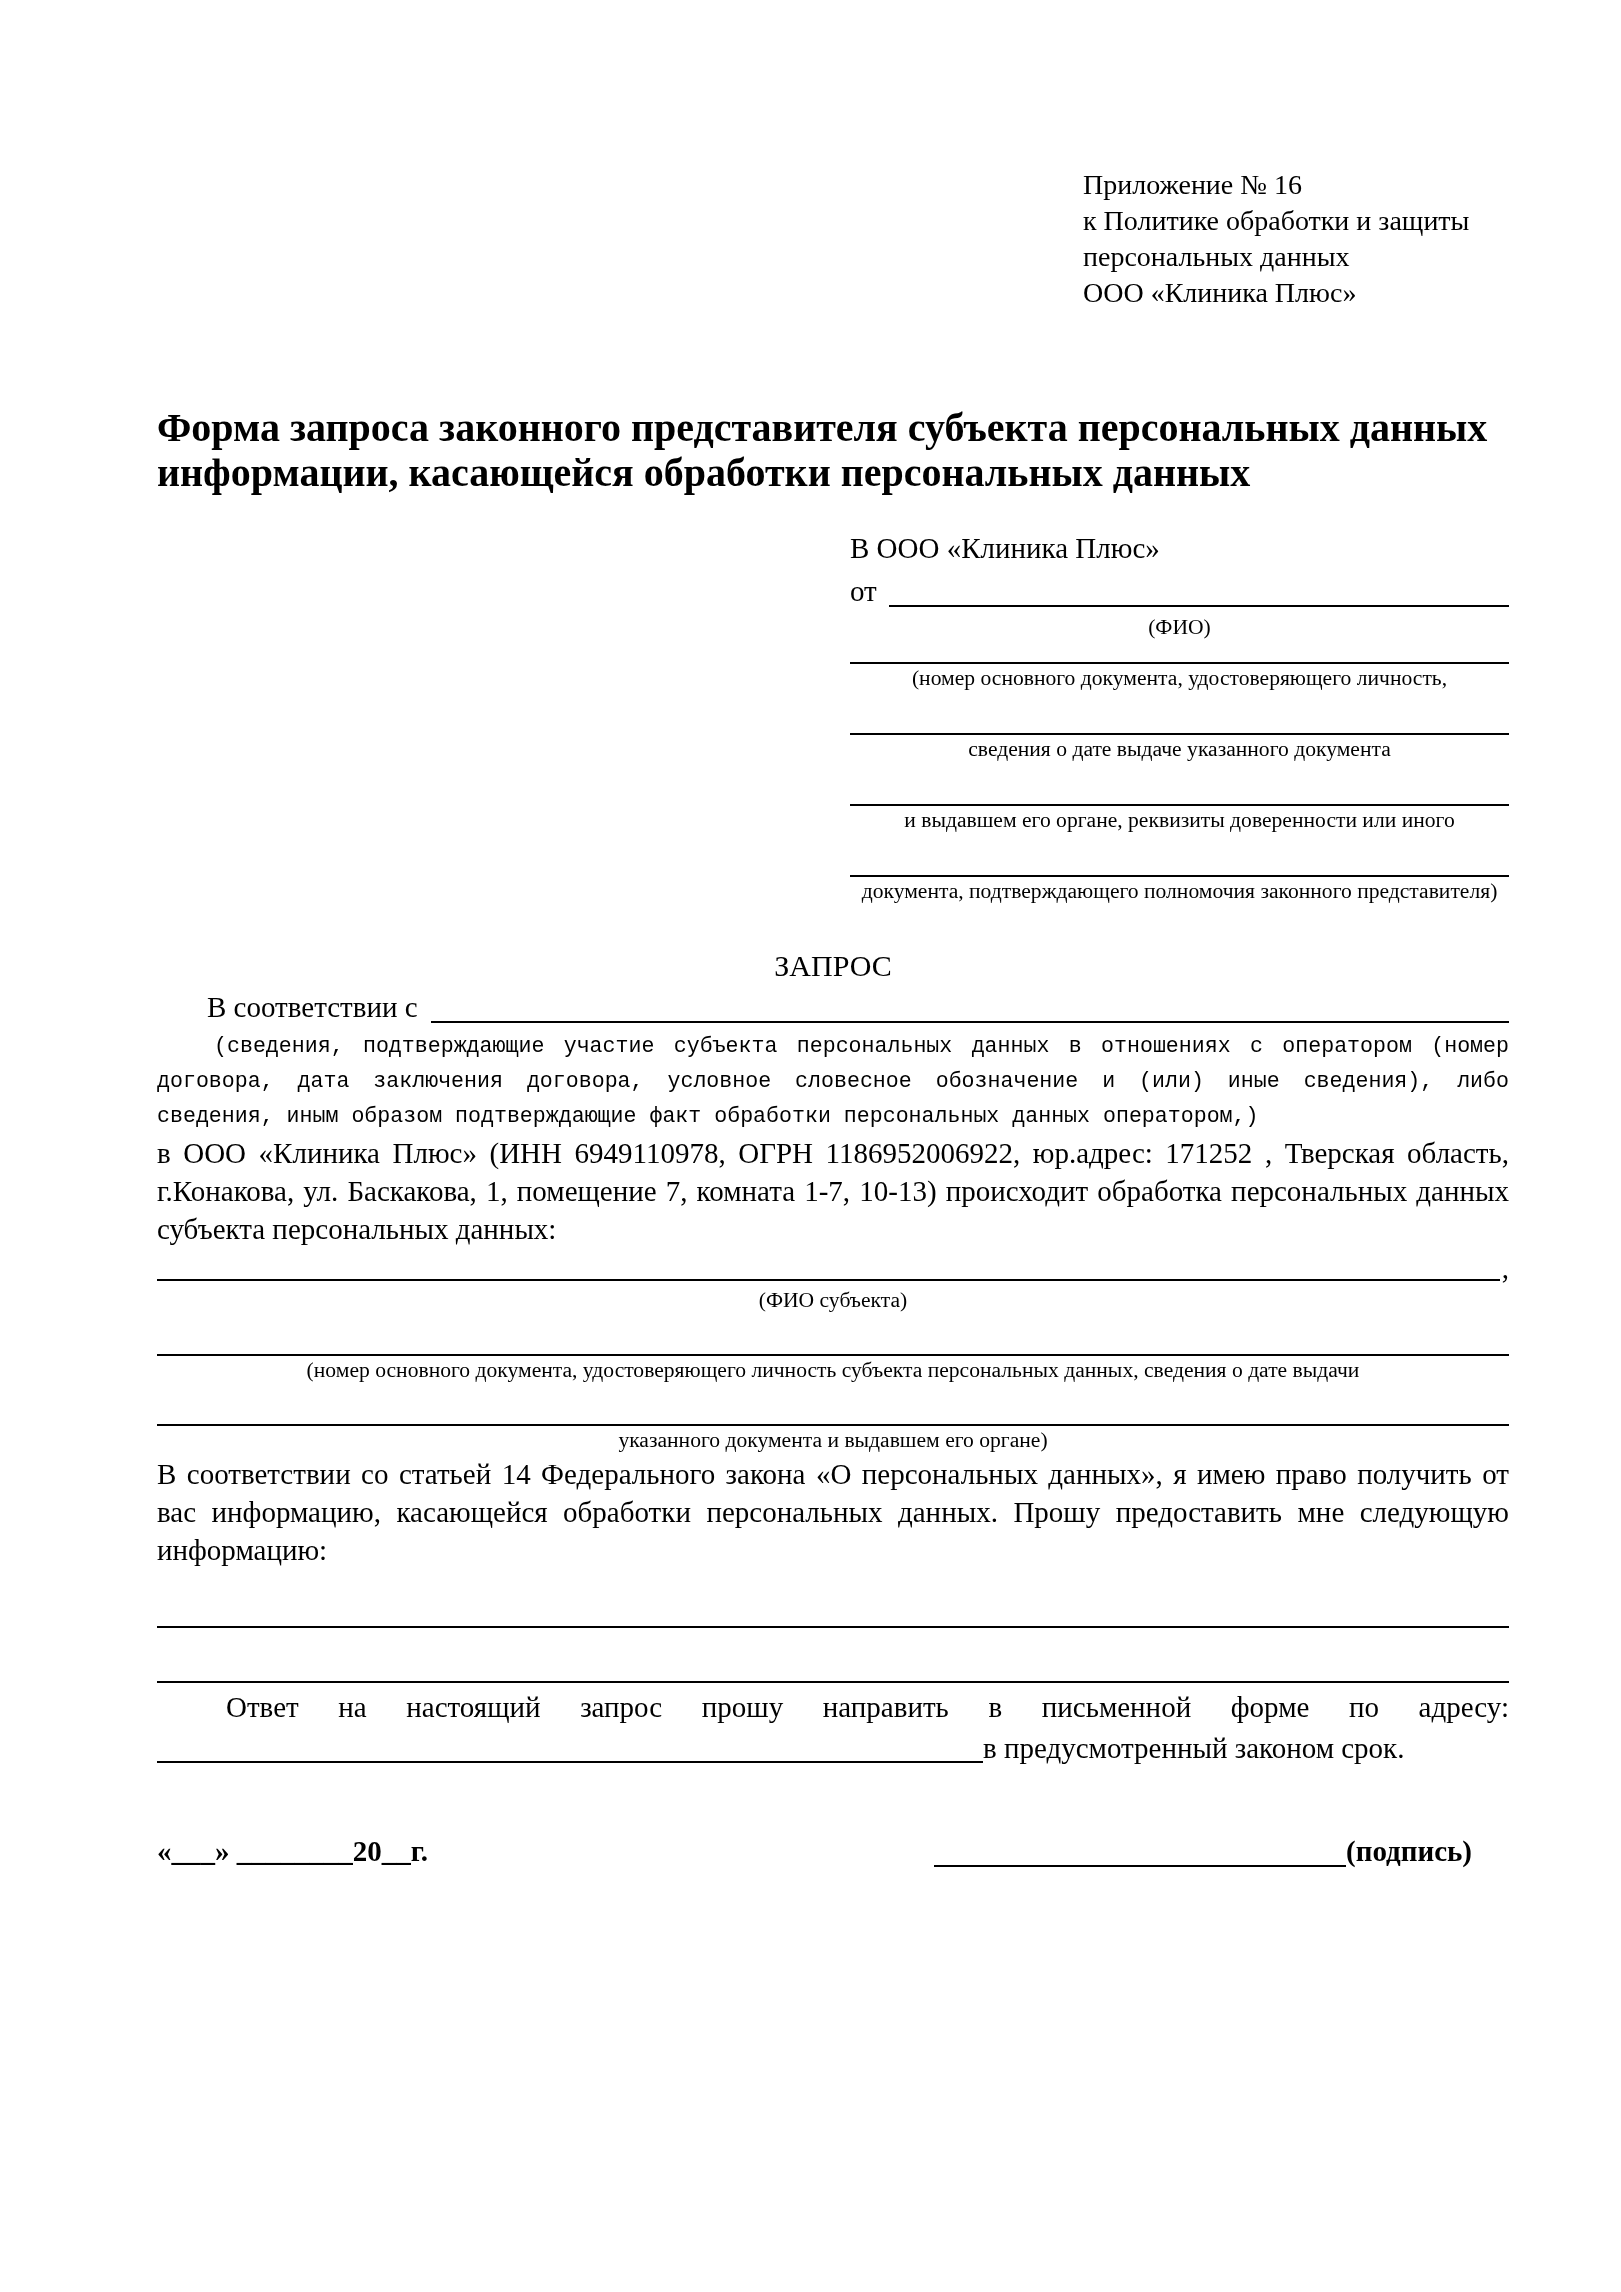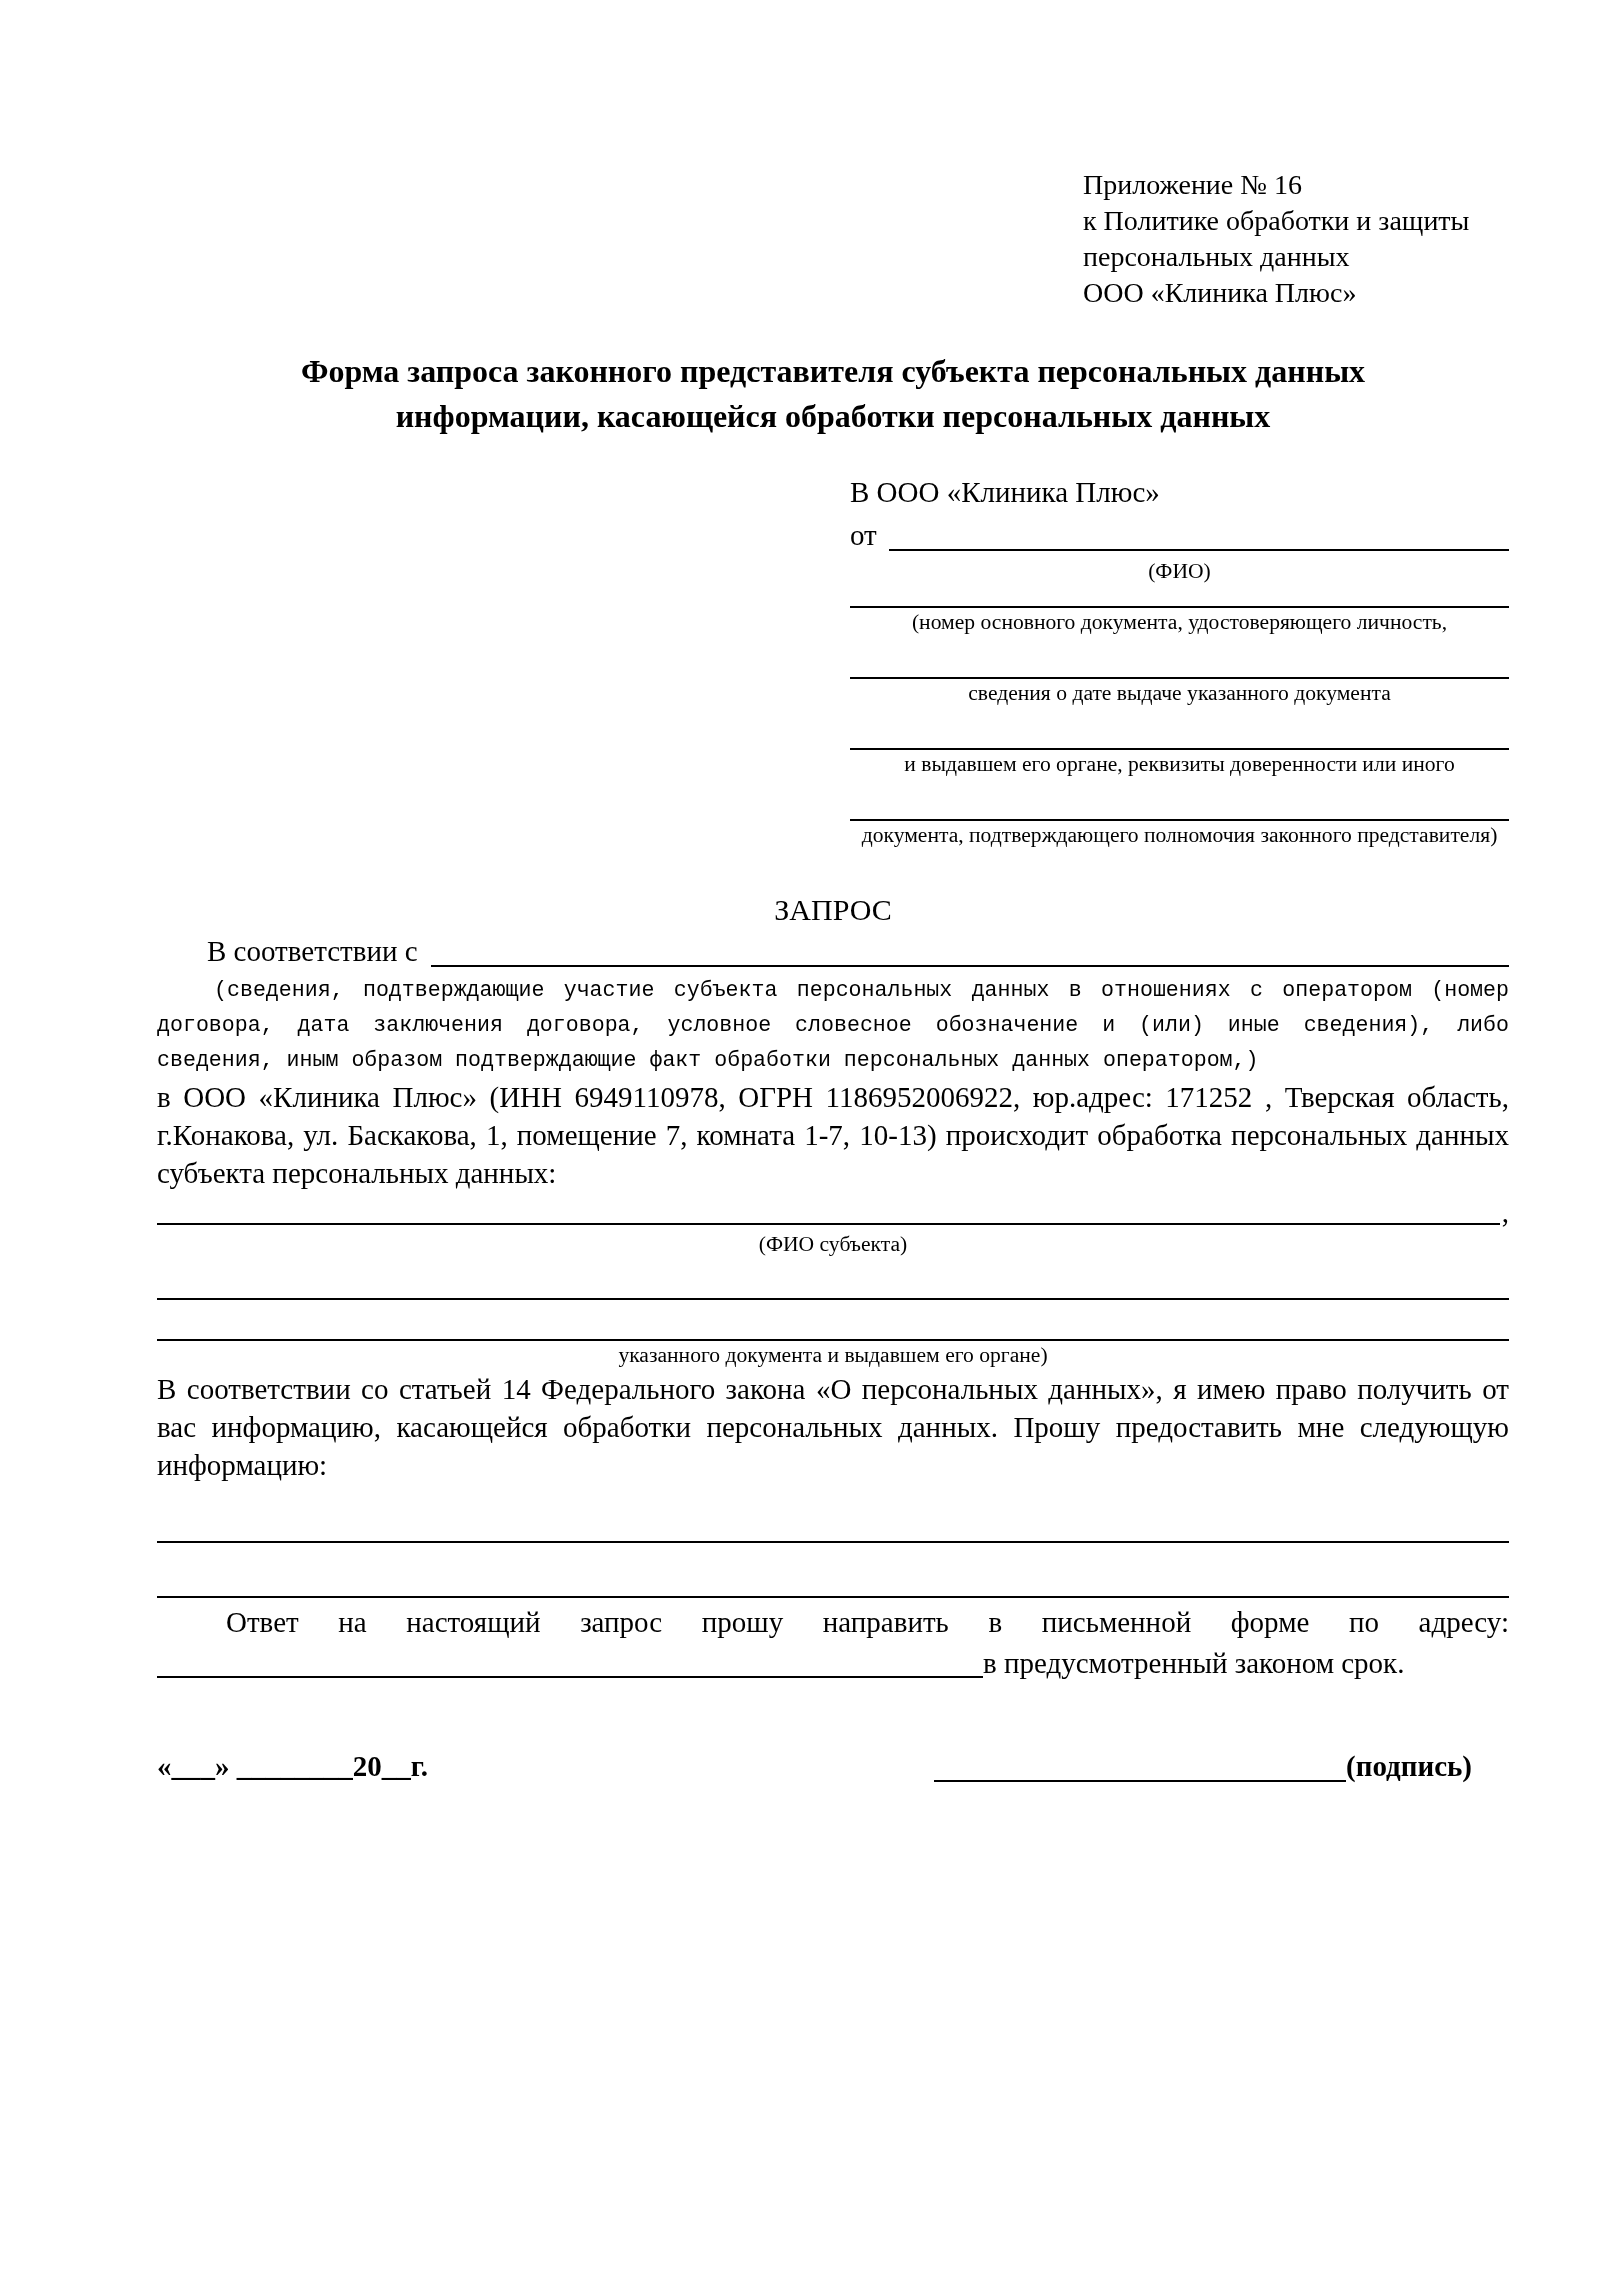--- a/index.html
+++ b/index.html
@@ -22,24 +22,23 @@
   
   .appendix {
     margin-left: 926px;
     font-size: 28px;
     line-height: 36px;
     white-space: nowrap;
   }
 
   
   .title {
-    margin-top: 38px;
-    text-align: center;
+    margin-top: 94px;
     font-weight: bold;
-    font-size: 32px;
+    font-size: 40px;
     line-height: 45px;
   }
 
   
   .addressee {
     margin-top: 32px;
     margin-left: 693px; 
     font-size: 29px;
   }
   .addr-to { line-height: 43px; }
@@ -174,20 +173,21 @@
 
     <p class="body-par">в ООО «Клиника Плюс» (ИНН 6949110978, ОГРН 1186952006922, юр.адрес: 171252 , Тверская область, г.Конакова, ул. Баскакова, 1, помещение 7, комната 1-7, 10-13) происходит обработка персональных данных субъекта персональных данных:</p>
 
     <div class="subject-row">
       <span class="fill-line"></span>
       <span class="subject-comma">,</span>
     </div>
     <div class="cap">(ФИО субъекта)</div>
 
     <div class="full-blank"></div>
+    <div class="cap">(номер основного документа, удостоверяющего личность субъекта персональных данных, сведения о дате выдачи</div>
 
     <div class="full-blank"></div>
     <div class="cap">указанного документа и выдавшем его органе)</div>
 
     <p class="body-par">В соответствии со статьей 14 Федерального закона «О персональных данных», я имею право получить от вас информацию, касающейся обработки персональных данных. Прошу предоставить мне следующую информацию:</p>
 
     <div class="info-blank-1"></div>
     <div class="info-blank-2"></div>
 
     <div class="answer-intro">Ответ на настоящий запрос прошу направить в письменной форме по адресу:</div>

